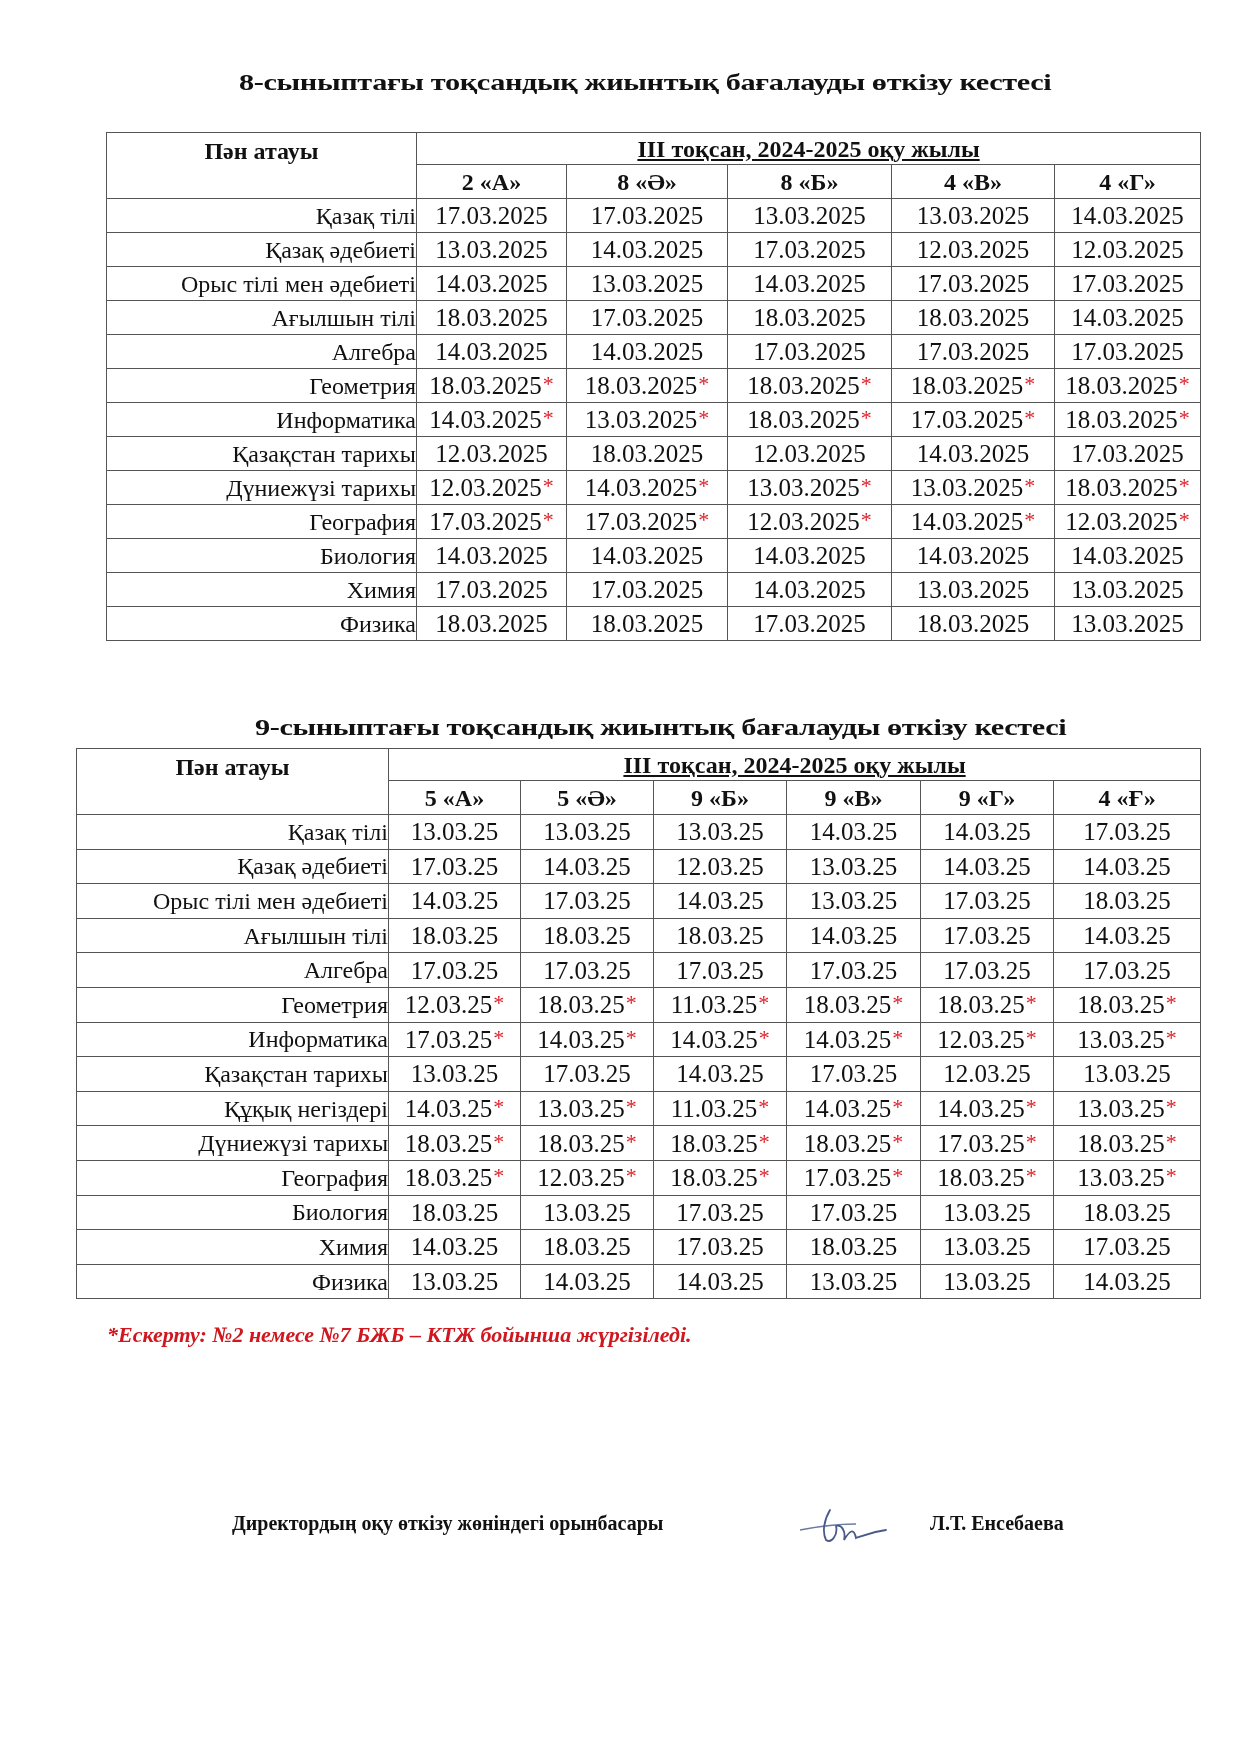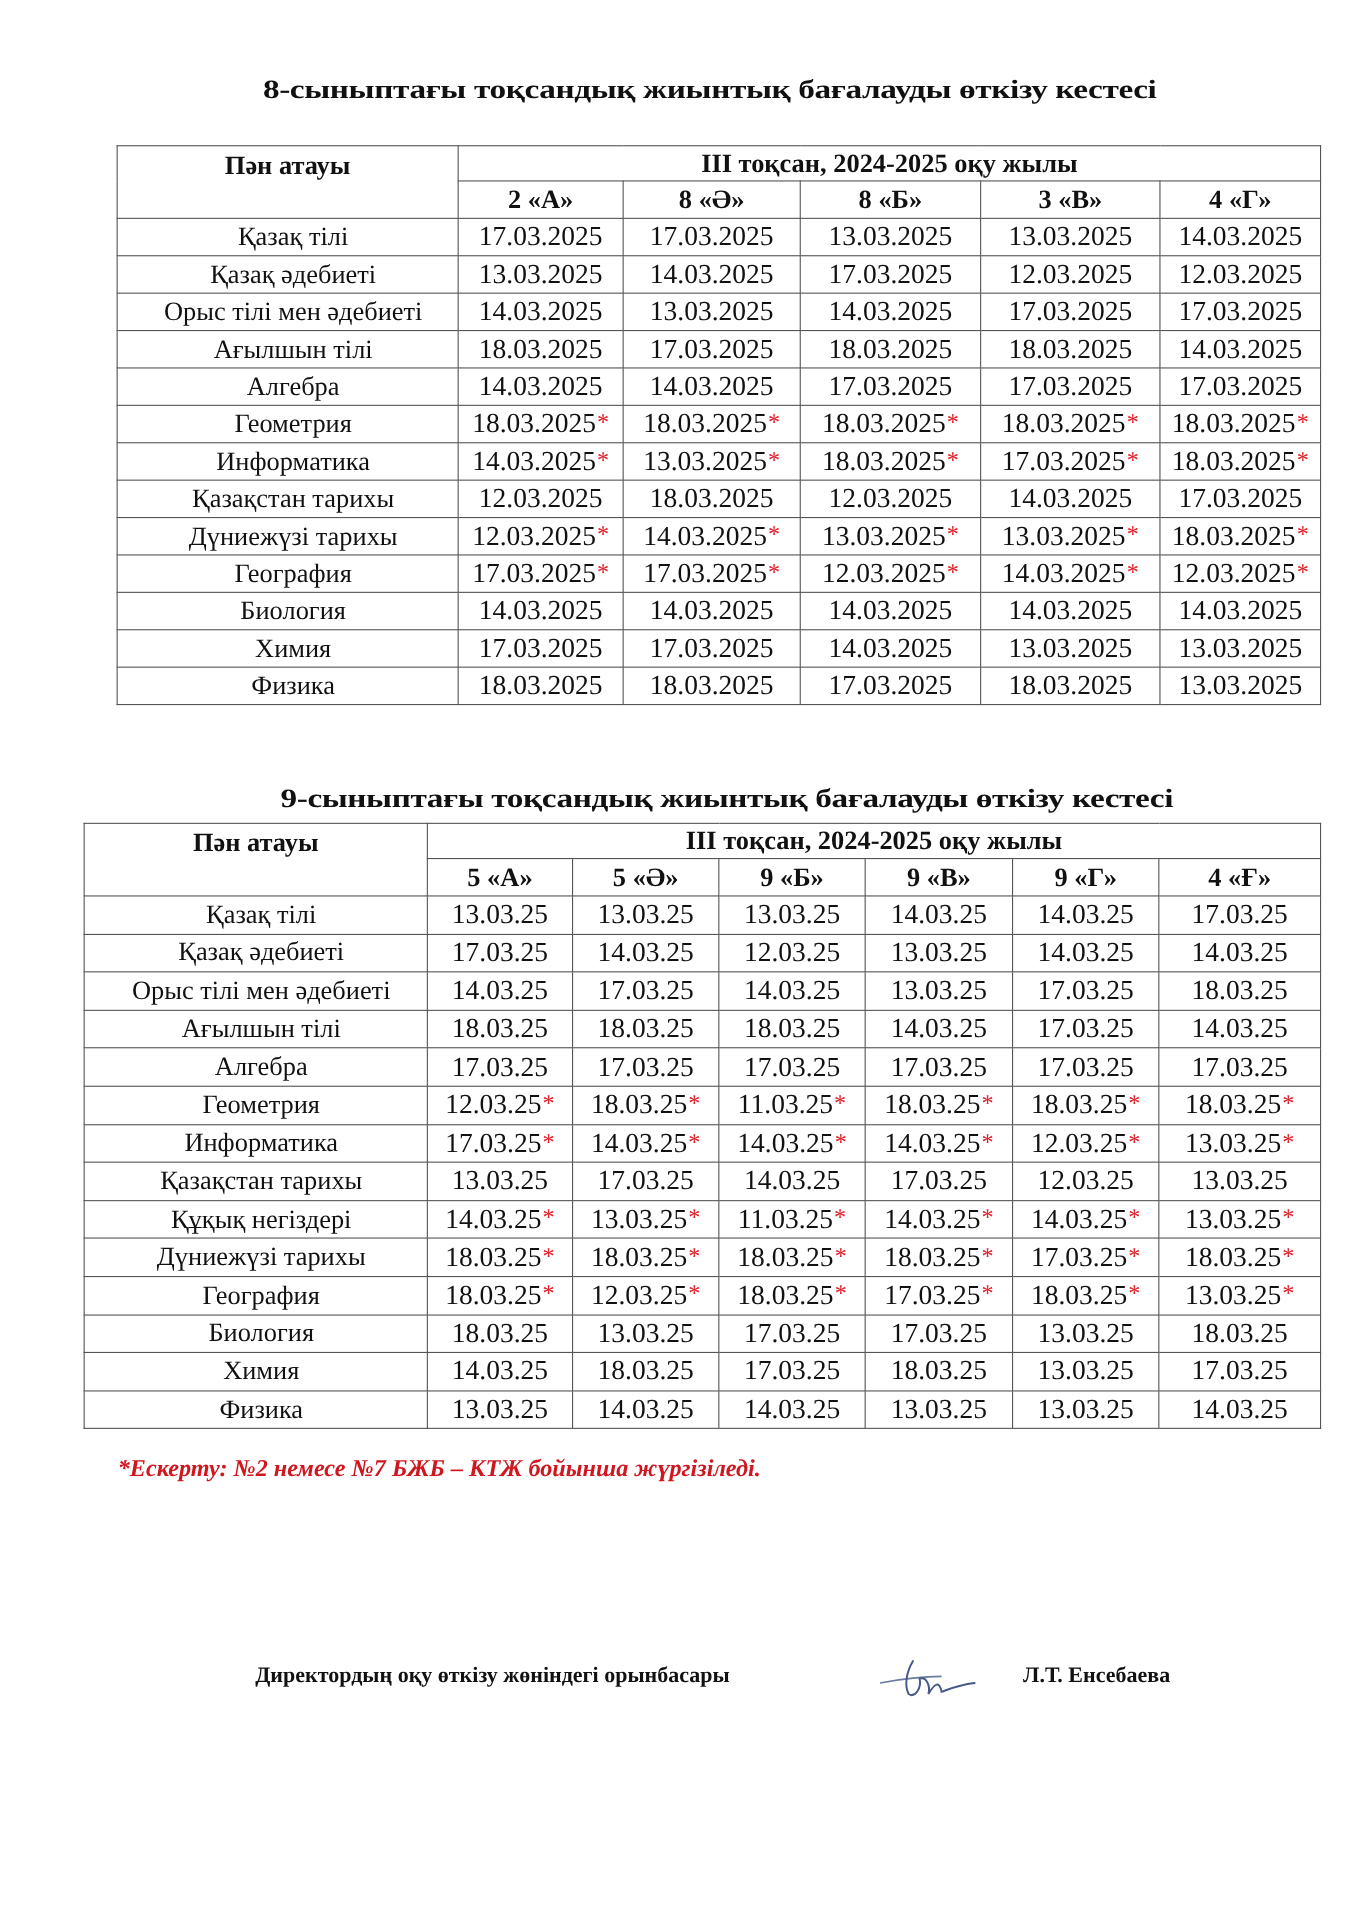--- a/index.html
+++ b/index.html
@@ -5,22 +5,22 @@
   html, body { margin:0; padding:0; background:#ffffff; }
   body { width:1241px; height:1755px; position:relative; overflow:hidden;
          font-family:"Liberation Serif", serif; color:#111; }
   .title { position:absolute; font-weight:bold; font-size:24px; white-space:nowrap;
            letter-spacing:-0.3px; transform-origin:left center; }
   table.sched { position:absolute; border-collapse:collapse; table-layout:fixed; }
   table.sched td, table.sched th { border:1.5px solid #555; padding:0; height:33px;
            font-size:25px; line-height:1; white-space:nowrap; overflow:visible; }
   table.sched th { font-weight:bold; font-size:24px; text-align:center; }
   table.sched th.subj-h { vertical-align:top; padding-top:6px; text-align:center; }
-  table.sched th.period { height:31px; }
-  table.sched td.subj { text-align:center; padding-left:10px; font-size:24px; }
+  table.sched th.period { height:31px;text-decoration:underline; }
+  table.sched td.subj { text-align:right; padding-left:10px; font-size:24px; }
   table.sched td.date { text-align:center; }
   .star { color:#e0202a; font-size:22px; vertical-align:top; margin-left:1px; }
   .note { position:absolute; left:107px; top:1322px; font-style:italic; font-weight:bold;
           font-size:22px; color:#d0161e; white-space:nowrap; }
   .sign { position:absolute; top:1512px; font-weight:bold; font-size:20px; white-space:nowrap; }
   .sig-img { position:absolute; left:796px; top:1500px; width:96px; height:50px; }
 </style>
 </head>
 <body>
 
@@ -37,21 +37,21 @@
   </colgroup>
   <thead>
     <tr>
       <th class="subj-h" rowspan="2">Пән атауы</th>
       <th class="period" colspan="5">ІІІ тоқсан, 2024-2025 оқу жылы</th>
     </tr>
     <tr id="t8-classes">
         <th>2 «А»</th>
         <th>8 «Ә»</th>
         <th>8 «Б»</th>
-        <th>3 «В»</th>
+        <th>4 «В»</th>
         <th>4 «Г»</th>
       </tr>
   </thead>
   <tbody id="t8-body">
       <tr style="height: 34px;">
         <td class="subj">Қазақ тілі</td>
         <td class="date"><span>17.03.2025</span></td>
         <td class="date"><span>17.03.2025</span></td>
         <td class="date"><span>13.03.2025</span></td>
         <td class="date"><span>13.03.2025</span></td>

